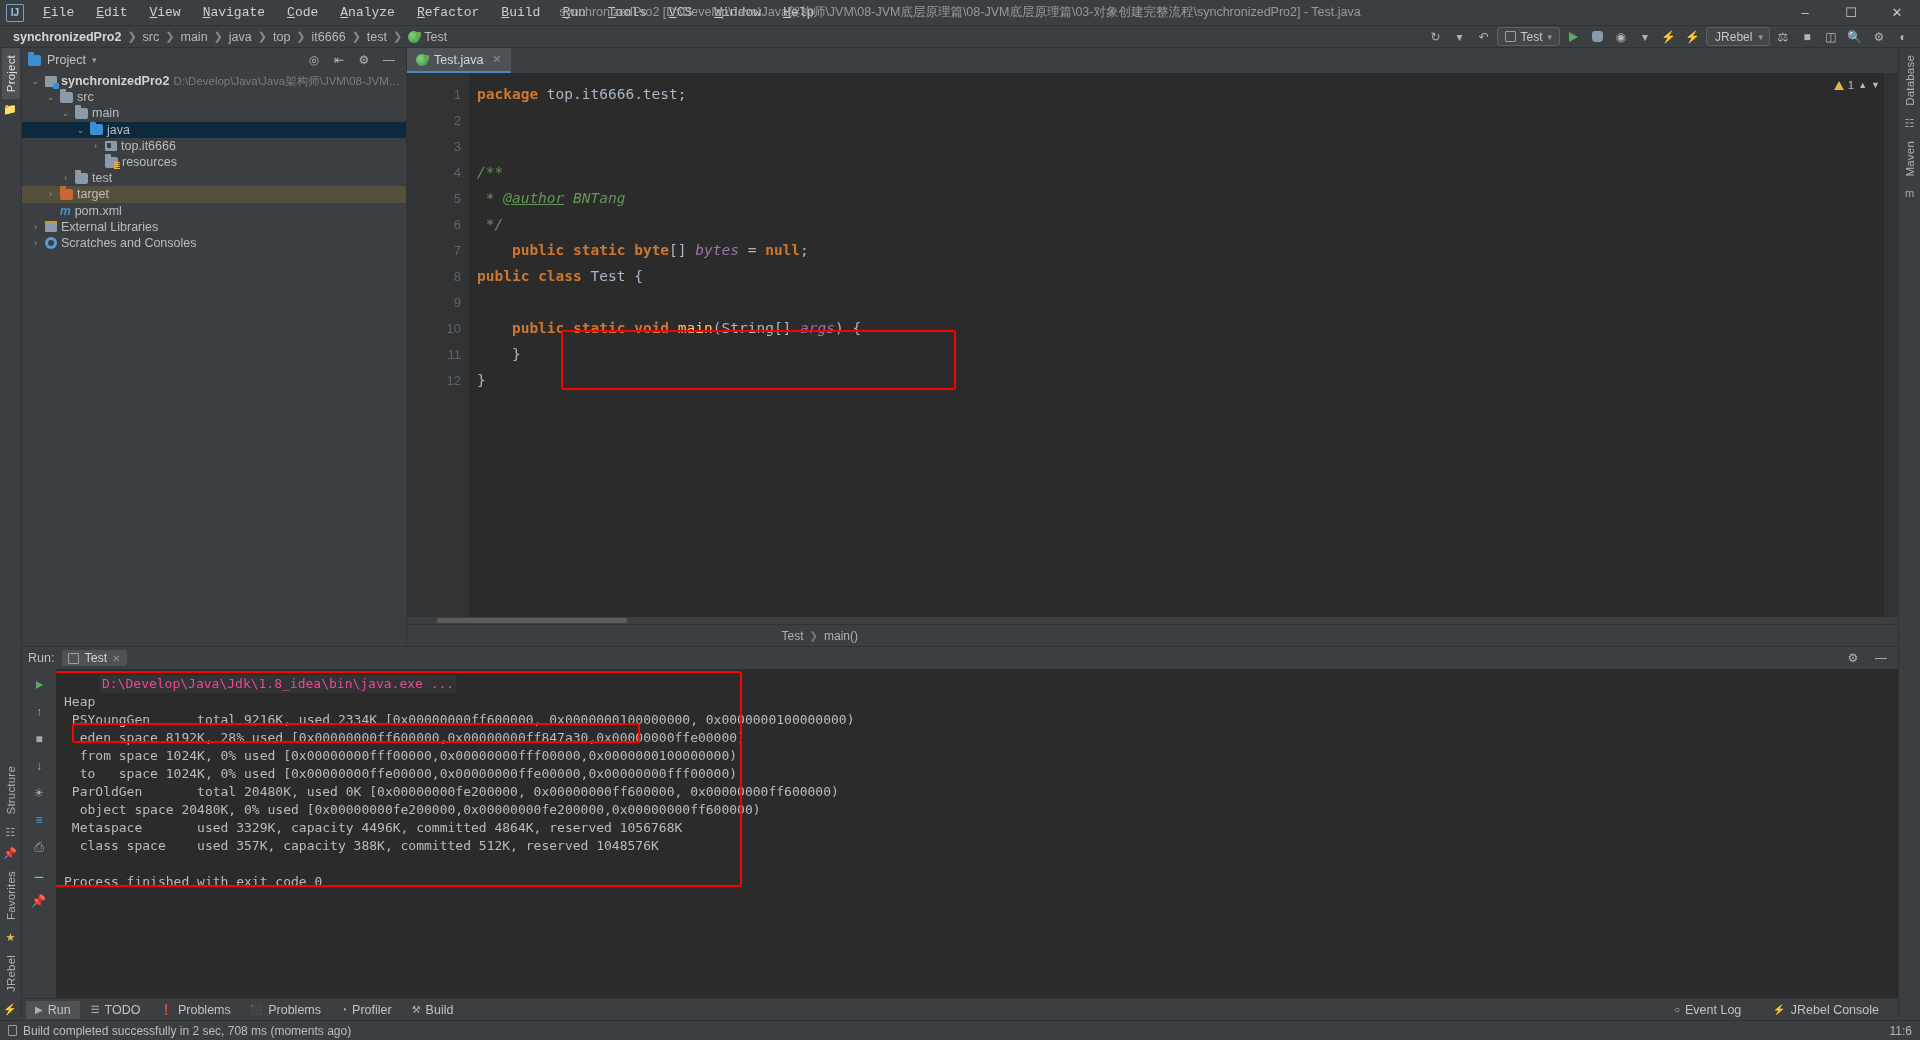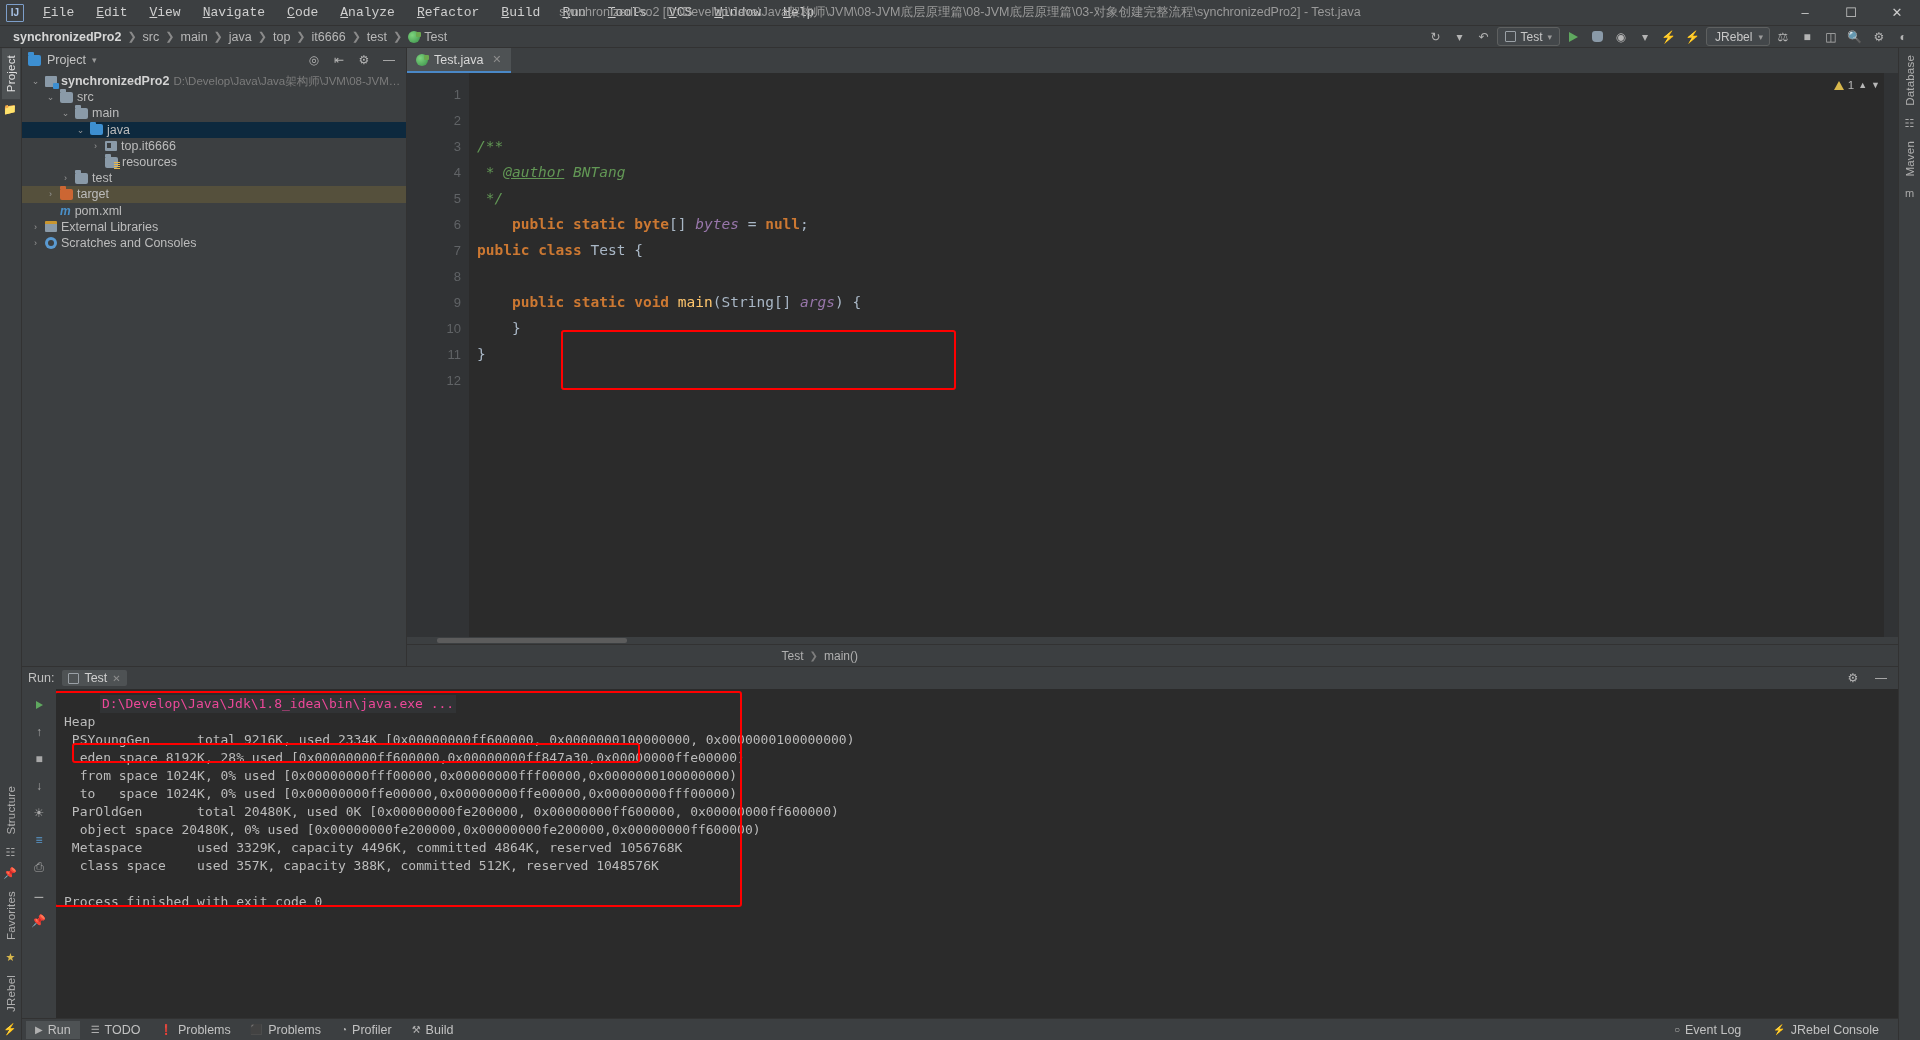--- a/index.html
+++ b/index.html
@@ -396,20 +396,21 @@
                 <div class="lnrow">7<span class="run-arrow"><span class="play-tri sm" style="display:inline-block"></span></span></div>
                 <div class="lnrow">8</div>
                 <div class="lnrow">9</div>
                 <div class="lnrow">10<span class="run-arrow"><span class="play-tri sm" style="display:inline-block"></span></span></div>
                 <div class="lnrow">11</div>
                 <div class="lnrow">12</div>
               </div>
             <div class="code-area" id="code-root">
 
               <div class="hl-box" style="left:92px;top:257px;width:395px;height:60px;"></div>
+            <div class="cline"><span class="kw">package</span> top.it6666.test;</div>
                 <div class="cline">&nbsp;</div>
                 <div class="cline">&nbsp;</div>
                 <div class="cline"><span class="cmt">/**</span></div>
                 <div class="cline"><span class="cmt"> * <u>@author</u> BNTang</span></div>
                 <div class="cline"><span class="cmt"> */</span></div>
                 <div class="cline">    <span class="kw">public</span> <span class="kw">static</span> <span class="kw">byte</span>[] <span class="fld">bytes</span> = <span class="kw">null</span>;</div>
                 <div class="cline"><span class="kw">public</span> <span class="kw">class</span> <span class="typ">Test</span> {</div>
                 <div class="cline">&nbsp;</div>
                 <div class="cline">    <span class="kw">public</span> <span class="kw">static</span> <span class="kw">void</span> <span class="mth">main</span>(<span class="typ">String</span>[] <span class="fld">args</span>) {</div>
                 <div class="cline">    }</div>
@@ -511,13 +512,20 @@
     </div>
 
     <div class="rightbar">
       <div class="vtab">Database</div>
       <div class="vicon">☷</div>
       <div class="vtab">Maven</div>
       <div class="vicon">m</div>
     </div>
   </div>
 
+  <div class="statusbar">
+    <span class="doc-ic"></span>
+    <span>Build completed successfully in 2 sec, 708 ms (moments ago)</span>
+    <span class="right">
+      <span>11:6</span>
+    </span>
+  </div>
 </div>
 
 </body></html>

